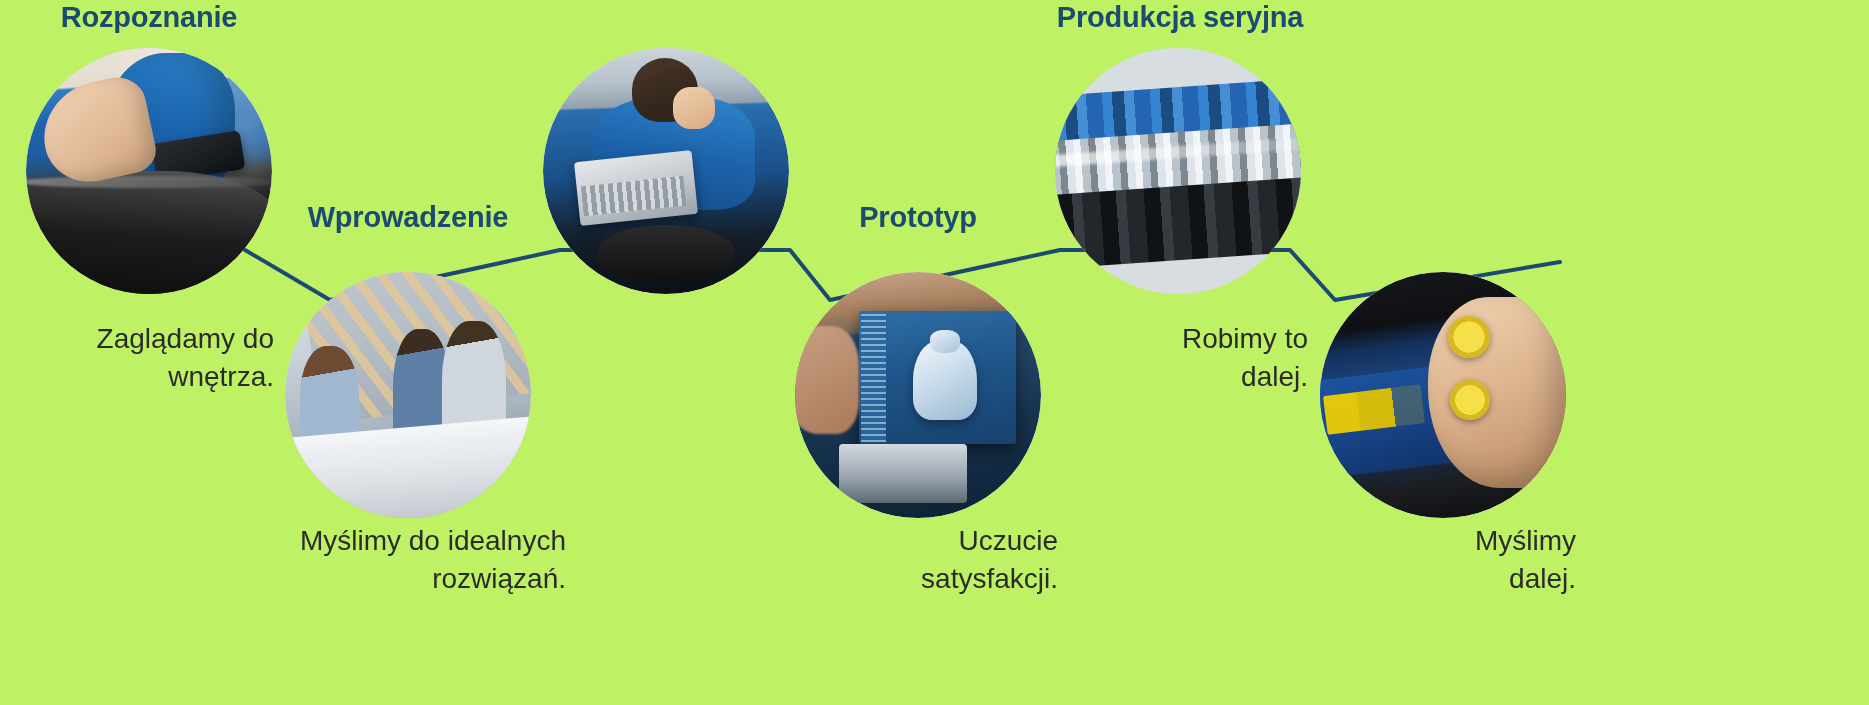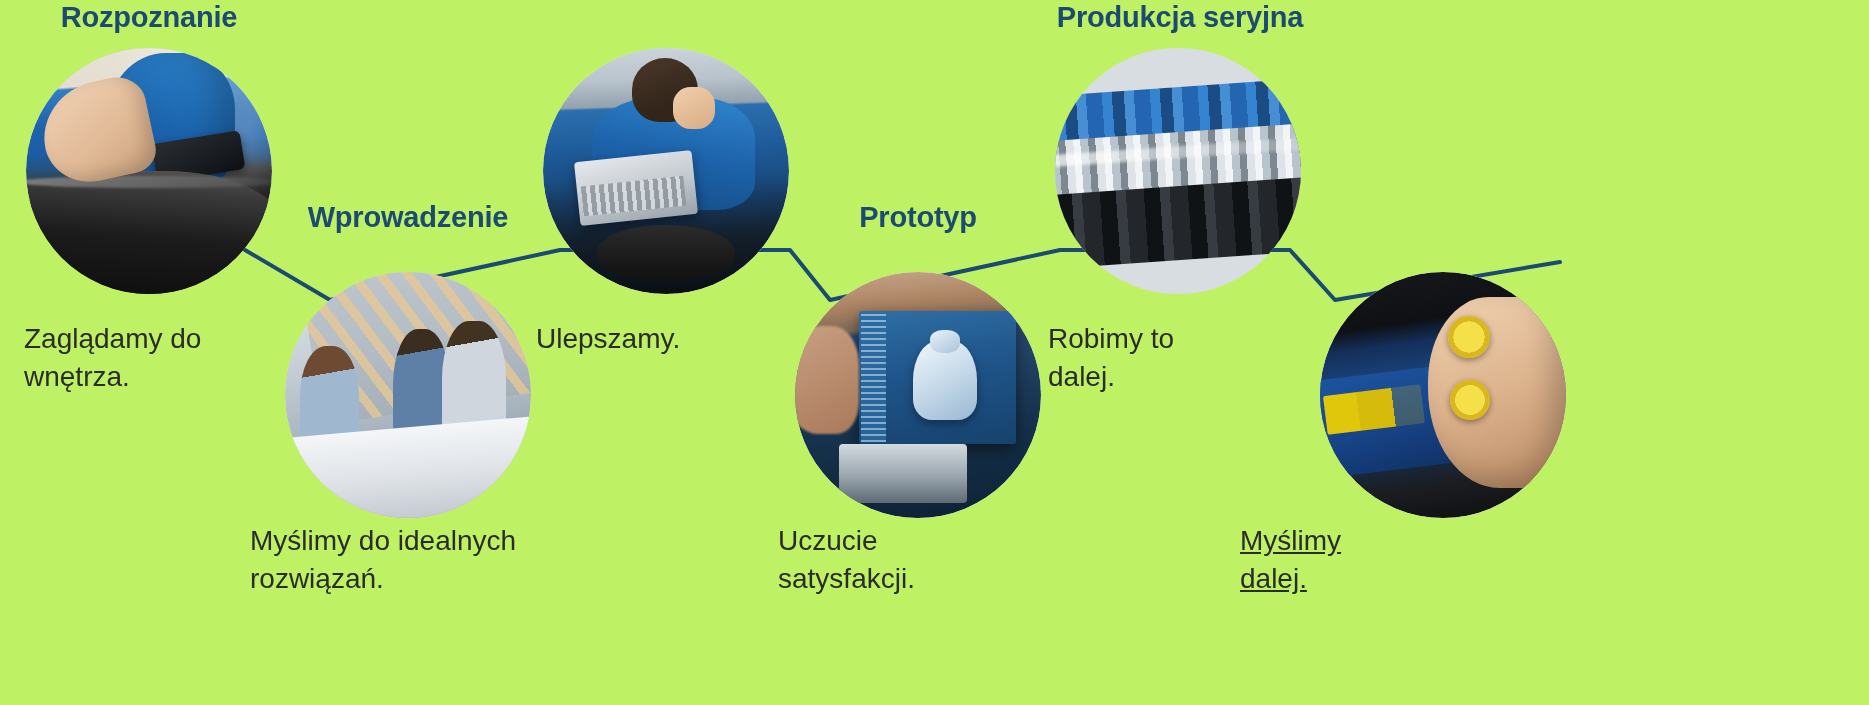--- a/index.html
+++ b/index.html
@@ -41,21 +41,21 @@
     white-space:pre-line;
   }
 
   
   .caption{
     position:absolute;
     z-index:4;
     color:#2b2b2b;
     font-size:28px;
     line-height:38px;
-    text-align:left;
+    text-align:right;
     white-space:pre-line;
     font-weight:400;
   }
 
   
   
   
 
   
   .ph-diagnostics{
@@ -257,21 +257,20 @@
   <div class="node" style="left:543px;top:48px;width:246px;height:246px;">
     <div class="photo ph-engine">
       <div class="eg-body"></div>
       <div class="eg-head"></div>
       <div class="eg-face"></div>
       <div class="eg-laptop"></div>
       <div class="eg-keys"></div>
       <div class="eg-hose"></div>
     </div>
   </div>
-  <div class="caption" style="left:536px;top:320px;width:260px;">Ulepszamy.</div>
 
   <div class="node" style="left:795px;top:272px;width:246px;height:246px;">
     <div class="photo ph-cad">
       <div class="cad-screen"></div>
       <div class="cad-ui"></div>
       <div class="cad-part"></div>
       <div class="cad-hand"></div>
       <div class="cad-rig"></div>
     </div>
   </div>
@@ -293,16 +292,16 @@
 
   <div class="node" style="left:1320px;top:272px;width:246px;height:246px;">
     <div class="photo ph-label">
       <div class="lb-box"></div>
       <div class="lb-text"></div>
       <div class="lb-hand"></div>
       <div class="lb-sticker"></div>
       <div class="lb-sticker2"></div>
     </div>
   </div>
-  <div class="caption" style="left:1240px;top:522px;width:266px;text-decoration:underline;">Myślimy
+  <div class="caption" style="left:1310px;top:522px;width:266px;">Myślimy
 dalej.</div>
 
 </div>
 
 </body></html>

